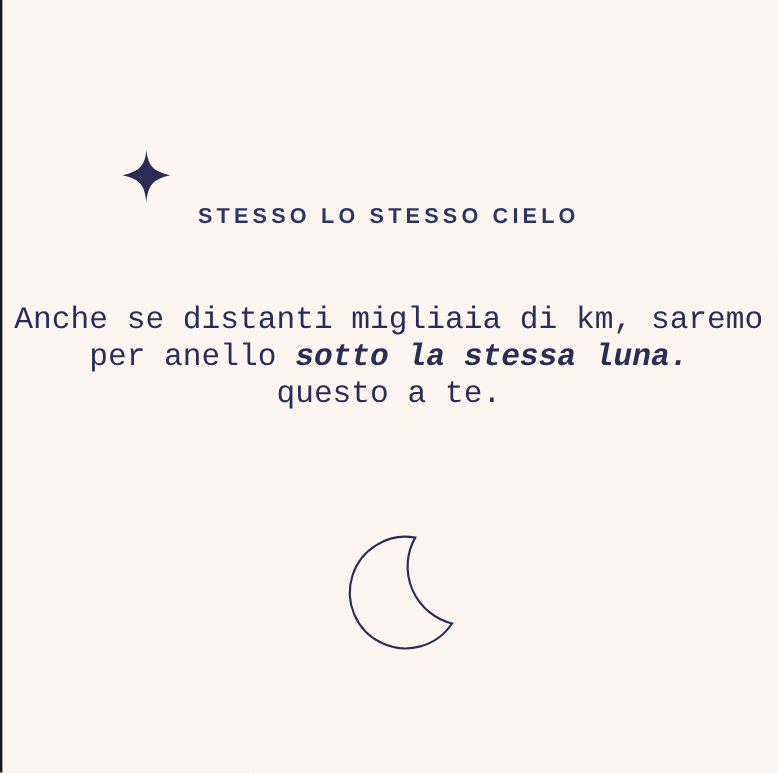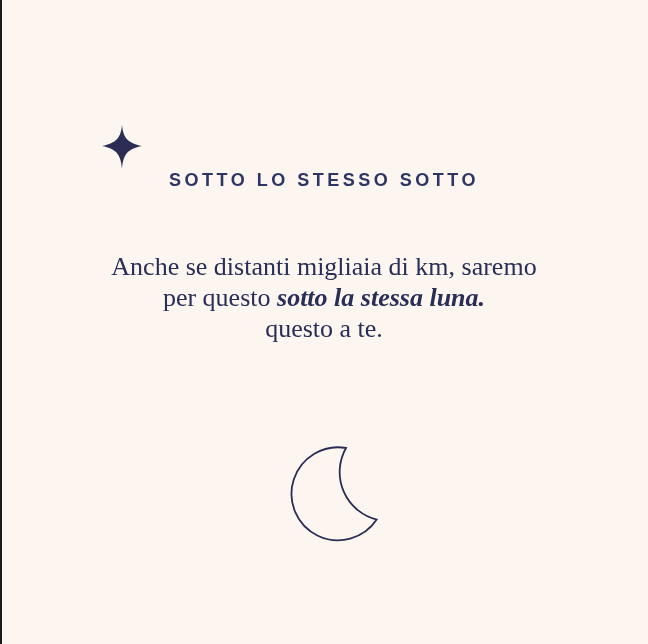--- a/index.html
+++ b/index.html
@@ -47,21 +47,21 @@
     font-weight: 700;
     letter-spacing: 3.5px;
     color: #2D3564;
   }
   .quote {
     position: absolute;
     left: 0;
     top: 251px;
     width: 100%;
     text-align: center;
-    font-family: Liberation Serif, serif;
+    font-family: Liberation Mono, monospace;
     font-size: 26px;
     line-height: 31px;
     color: #282E56;
   }
   .quote .emph {
     font-weight: 700;
     font-style: italic;
   }
   .moon {
     position: absolute;
@@ -83,28 +83,28 @@
 <div class="card">
 
   <div class="left-edge"></div>
 
   <div class="sparkle">
     <svg viewBox="0 0 40 44" xmlns="http://www.w3.org/2000/svg">
       <path d="M20 0 C21.3 13, 25.5 17.8, 40 21 C25.5 24.2, 21.3 29, 20 44 C18.7 29, 14.5 24.2, 0 21 C14.5 17.8, 18.7 13, 20 0 Z" fill="#2B2D55"></path>
     </svg>
   </div>
 
-  <h1 class="heading">SOTTO LO STESSO SOTTO</h1>
+  <h1 class="heading">STESSO LO STESSO CIELO</h1>
 
   <div class="quote">
     <div class="qline">
       <span>Anche se distanti migliaia di km, saremo</span>
     </div>
     <div class="qline">
-      <span>per questo </span><span class="emph">sotto la stessa luna.</span>
+      <span>per anello </span><span class="emph">sotto la stessa luna.</span>
     </div>
     <div class="qline">
       <span>questo a te.</span>
     </div>
   </div>
 
   <div class="moon">
     <svg viewBox="0 0 85 92" xmlns="http://www.w3.org/2000/svg">
       <path fill="none" stroke-width="1.8" stroke-linejoin="miter" d="M54 0 A46.5 46.5 0 1 0 84.7 71.6 A49 49 0 0 1 54 0 Z" stroke="#2B2D55"></path>
     </svg>

